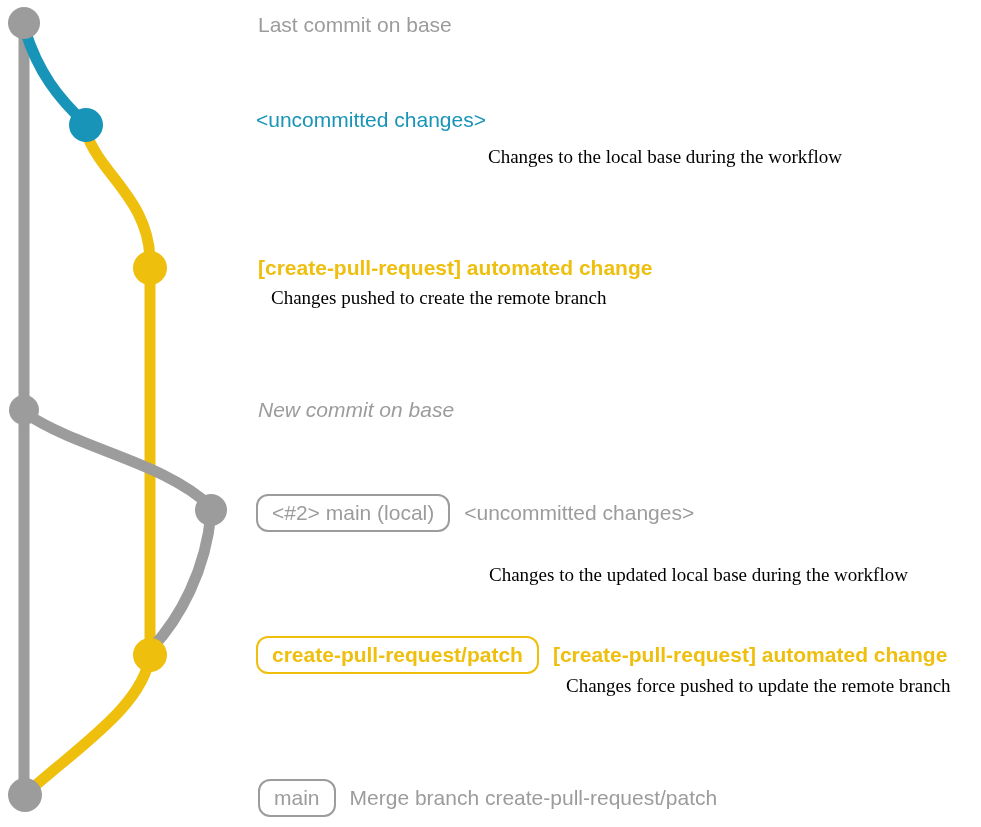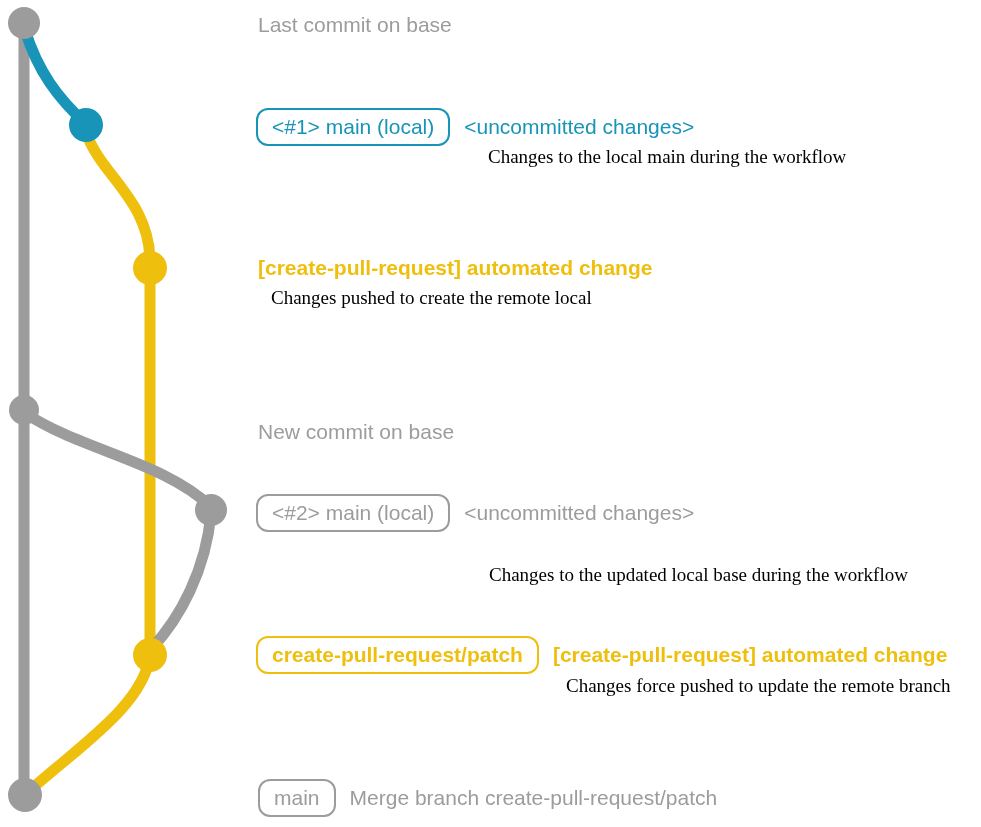--- a/index.html
+++ b/index.html
@@ -62,31 +62,30 @@
   <circle class="dot-gray" cx="211" cy="510" r="16"></circle>
   <circle class="dot-yellow" cx="150" cy="655" r="17"></circle>
   <circle class="dot-gray" cx="25" cy="795" r="17"></circle>
 </svg>
 
 <div class="row c-gray" style="left:258px;top:13px;text-align:right;">
   <span>Last commit on base</span>
 </div>
 
 <div class="row" style="left:256px;top:108px;">
-  <span class="badge c-blue">&lt;#1&gt; main (local)</span>
   <span class="c-blue">&lt;uncommitted changes&gt;</span>
 </div>
-<div class="desc" style="left:488px;top:145px;">Changes to the local main during the workflow</div>
+<div class="desc" style="left:488px;top:145px;">Changes to the local base during the workflow</div>
 
 <div class="row" style="left:258px;top:256px;">
   <span class="c-yellow">[create-pull-request] automated change</span>
 </div>
-<div class="desc" style="left:271px;top:286px;">Changes pushed to create the remote local</div>
+<div class="desc" style="left:271px;top:286px;">Changes pushed to create the remote branch</div>
 
-<div class="row c-gray" style="left:258px;top:420px;">
+<div class="row c-gray" style="left:258px;top:398px;font-style:italic;">
   <span>New commit on base</span>
 </div>
 
 <div class="row" style="left:256px;top:494px;">
   <span class="badge c-gray">&lt;#2&gt; main (local)</span>
   <span class="c-gray">&lt;uncommitted changes&gt;</span>
 </div>
 <div class="desc" style="left:489px;top:563px;">Changes to the updated local base during the workflow</div>
 
 <div class="row" style="left:256px;top:636px;justify-content:flex-end;">

